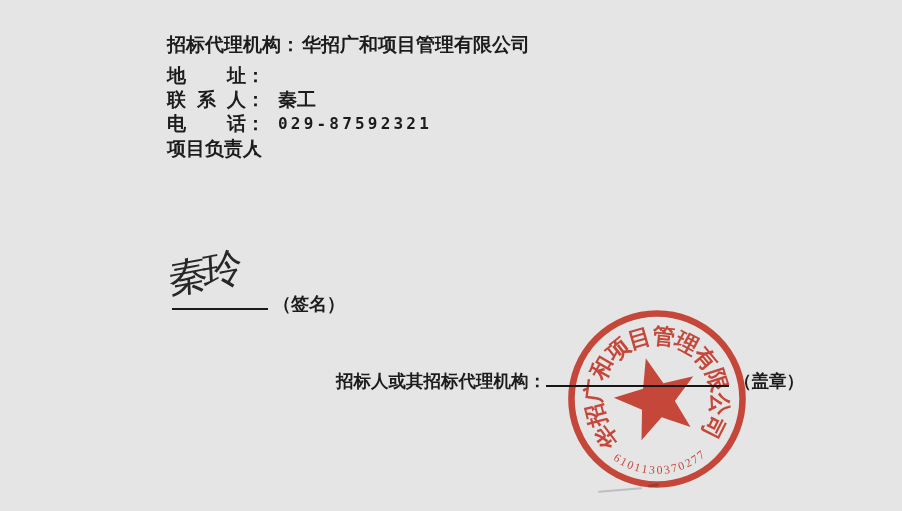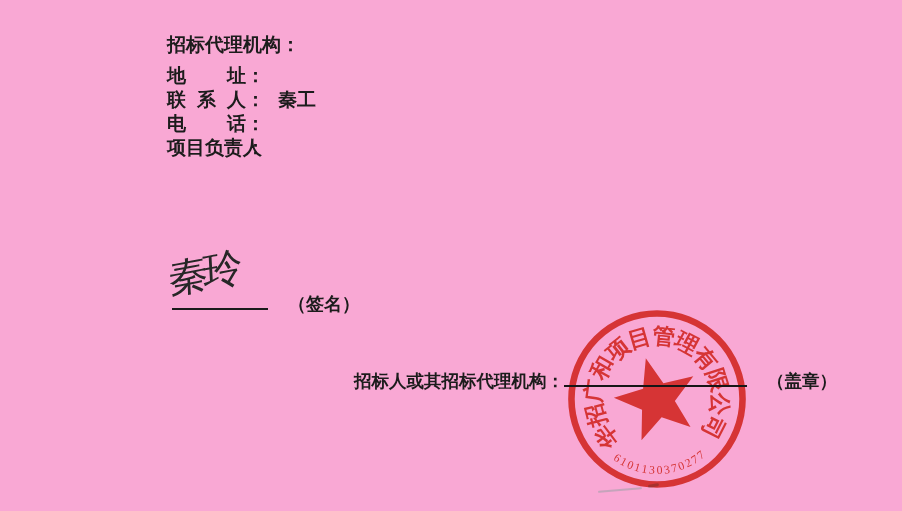--- a/index.html
+++ b/index.html
@@ -5,21 +5,21 @@
   * { margin:0; padding:0; box-sizing:border-box; }
   html,body { width:902px; height:511px; }
   body {
     font-family:"Liberation Serif", serif;
     background:#ffffff;
     overflow:hidden;
     position:relative;
   }
   .page {
     position:absolute; inset:0;
-    background:#f9a8d4;
+    background:#e5e5e5;
     color:#1c1c1c;
   }
 
   
   .contact-block { position:absolute; left:167px; top:34px; }
   .crow {
     display:flex; align-items:baseline;
     font-size:19px; line-height:21px;
     white-space:pre; font-weight:600;
   }
@@ -50,24 +50,24 @@
     border-bottom:2px solid #1b1b1b;
     position:relative; vertical-align:baseline;
   }
   .handwriting {
     position:absolute; left:-4px; top:-36px;
     font-size:40px; line-height:40px; color:#272727;
     letter-spacing:-5px; font-weight:400;
     transform:rotate(-11deg) skewX(-8deg);
     white-space:nowrap;
   }
-  .sig-suffix { margin-left:20px; }
+  .sig-suffix { margin-left:5px; }
 
   .sig-agency {
-    position:absolute; left:354px; top:369px;
+    position:absolute; left:336px; top:369px;
     font-size:17.5px; line-height:21px; font-weight:600;
     white-space:nowrap; z-index:5;
   }
   .stamp-line {
     display:inline-block; width:183px; height:18px;
     border-bottom:2px solid #161616;
     vertical-align:baseline;
   }
 
   
@@ -91,30 +91,30 @@
     transform:rotate(-12deg); z-index:1;
   }
 </style>
 </head>
 <body>
 
 <div class="page">
 
   <div class="contact-block">
     <div class="crow r1">
-      <span class="lab-n">招标代理机构</span><span class="colon">：</span>
+      <span class="lab-n">招标代理机构</span><span class="colon">：</span><span class="val" style="margin-left:2px">华招广和项目管理有限公司</span>
     </div>
     <div class="crow r2">
       <span class="lab-j">地址</span><span class="colon">：</span>
     </div>
     <div class="crow r3">
       <span class="lab-j">联系人</span><span class="colon">：</span><span class="val">秦工</span>
     </div>
     <div class="crow r4">
-      <span class="lab-j">电话</span><span class="colon">：</span>
+      <span class="lab-j">电话</span><span class="colon">：</span><span class="val val-mono phone">029-87592321</span>
     </div>
     <div class="crow r5">
       <span class="lab-j">项目负责人</span><span class="colon">：</span>
     </div>
   </div>
 
   <div class="sig-principal">
     <span class="sig-slot"><span class="handwriting">秦玲</span></span><span class="sig-suffix">（签名）</span>
   </div>
 

